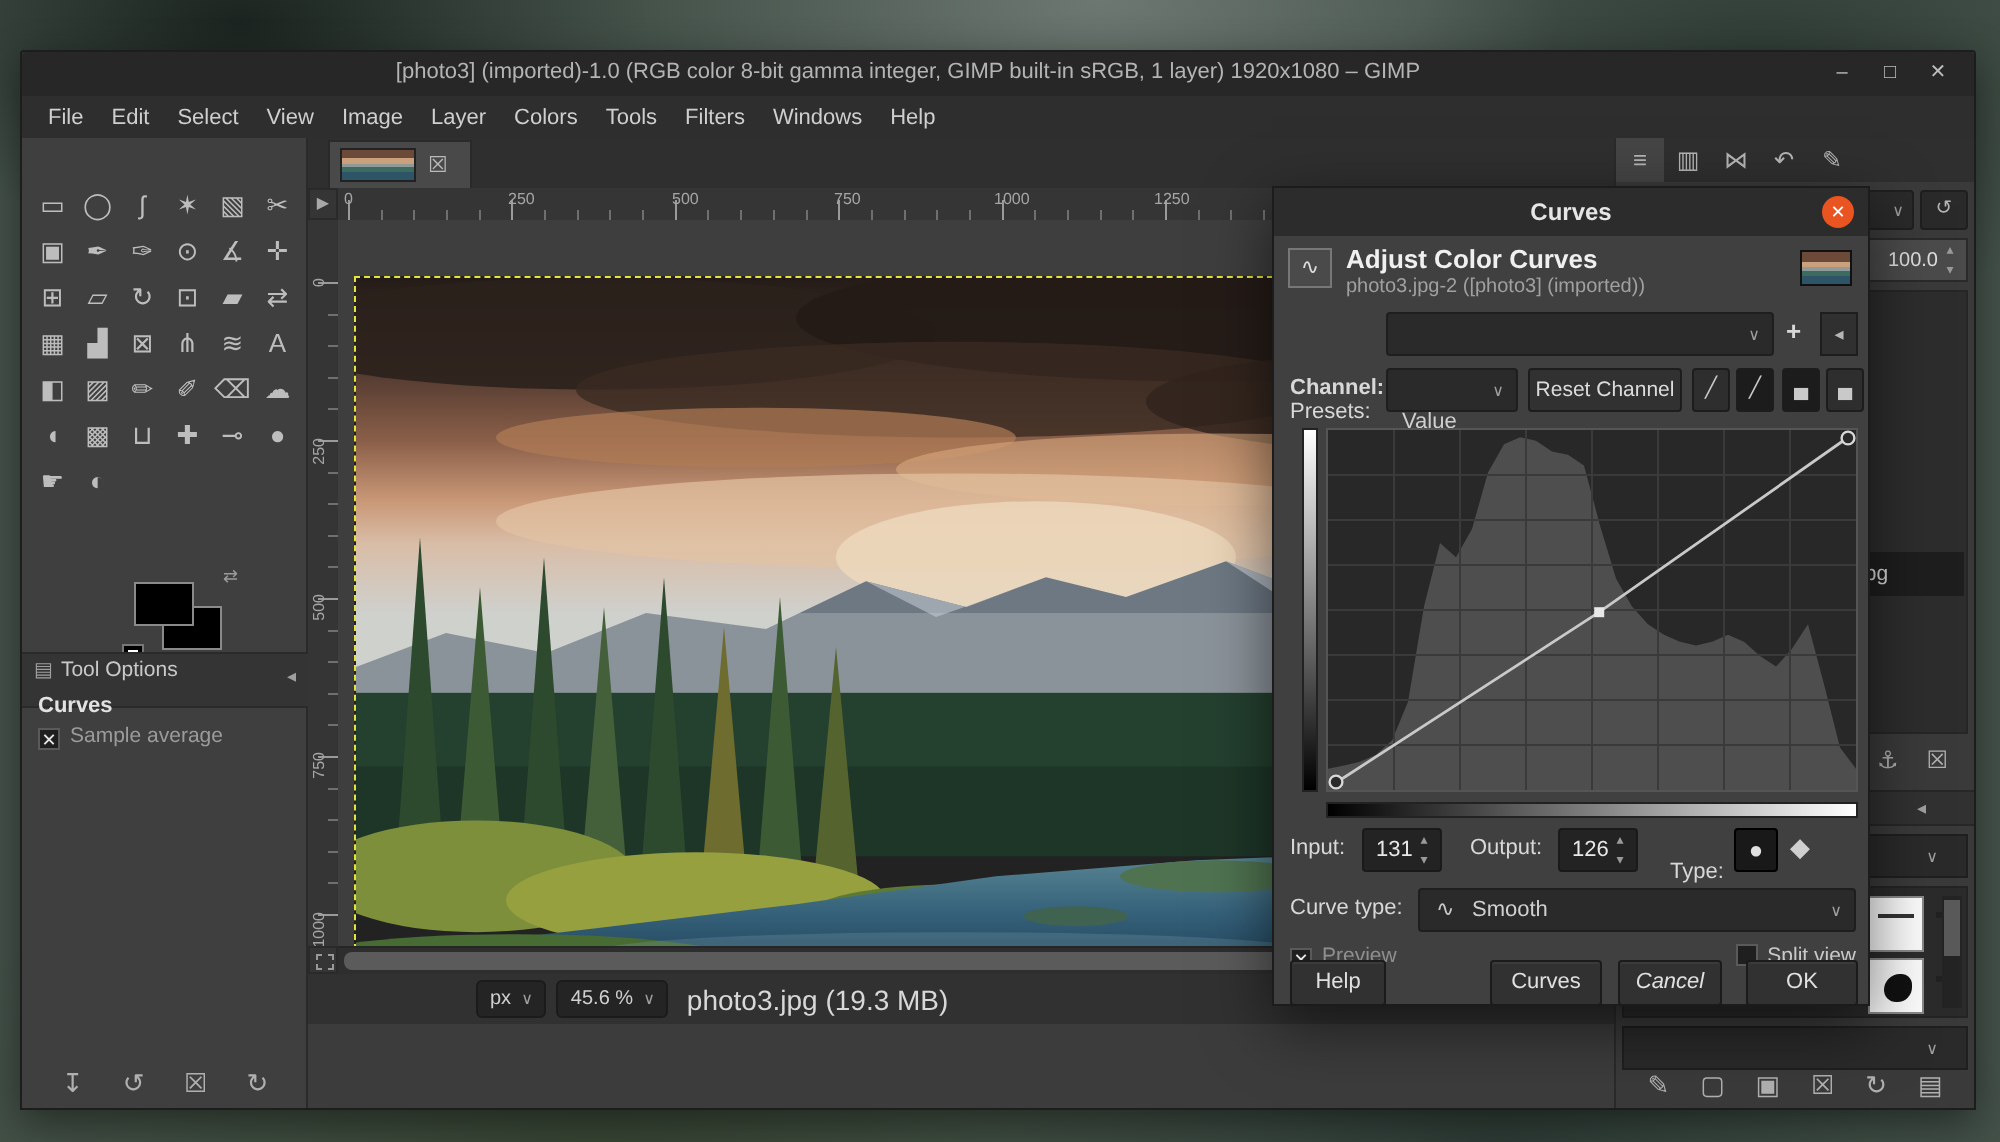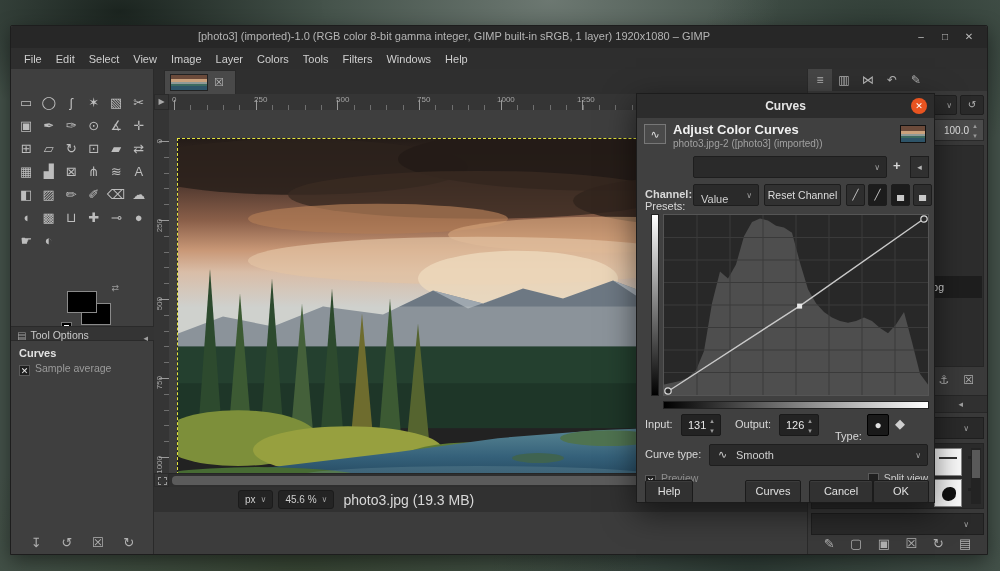--- a/index.html
+++ b/index.html
@@ -22,21 +22,21 @@
   .menu-item{color:#cfcfcf;font-size:11px;padding:2px 7px;cursor:default;}
   
   #toolbox{left:0;top:43px;width:143px;bottom:0;background:#3f3f3f;border-right:1px solid #2a2a2a;}
   #tools{left:4px;top:22px;width:136px;display:flex;flex-wrap:wrap;}
   .tool{width:22.5px;height:23px;color:#bdbdbd;font-size:13px;line-height:23px;text-align:center;}
   #colorarea{left:50px;top:218px;width:56px;height:44px;}
   .swatch{position:absolute;background:#000;border:1px solid #8a8a8a;width:30px;height:22px;}
   .swap-icon{position:absolute;right:-2px;top:-4px;color:#9a9a9a;font-size:9px;}
   .mini-swatch{position:absolute;left:-8px;bottom:-4px;width:11px;height:11px;background:#000;border:1px solid #777;}
   .mini-swatch:before{content:"";position:absolute;left:2px;top:2px;width:5px;height:5px;background:#fff;}
-  #to-header{left:0;top:257px;width:143px;height:15px;background:#343434;border-top:1px solid #2a2a2a;border-bottom:1px solid #2a2a2a;color:#c9c9c9;font-size:10.5px;line-height:16px;padding-left:6px;}
+  #to-header{left:0;top:257px;width:143px;height:28px;background:#343434;border-top:1px solid #2a2a2a;border-bottom:1px solid #2a2a2a;color:#c9c9c9;font-size:10.5px;line-height:16px;padding-left:6px;}
   #to-header .hicon{color:#9f9f9f;margin-right:4px;font-size:10px;}
   #to-title{left:8px;top:278px;font-size:11px;color:#e2e2e2;font-weight:bold;}
   #sample-row{left:8px;top:293px;font-size:10.5px;color:#9b9b9b;}
   .cb{display:inline-block;width:11px;height:11px;background:#1f1f1f;border:1px solid #5a5a5a;color:#e8e8e8;font-size:9px;line-height:10px;text-align:center;vertical-align:-2px;margin-right:5px;}
   #radius{left:8px;top:310px;width:128px;height:24px;background:#2a2a2a;border:1px solid #585858;border-radius:3px;color:#d6d6d6;font-size:10.5px;}
   #radius .lab{position:absolute;left:6px;top:5px;}
   #radius .val{position:absolute;right:18px;top:5px;}
   .spincol{position:absolute;right:2px;top:1px;width:12px;height:20px;color:#9a9a9a;font-size:7px;line-height:10px;text-align:center;}
   #to-footer{left:0;bottom:4px;width:143px;display:flex;justify-content:space-around;padding:0 10px;}
   .ficon{color:#b0b0b0;font-size:13px;}
@@ -108,21 +108,21 @@
   #dlg-heading{left:36px;top:28px;font-size:13px;font-weight:bold;color:#f0f0f0;}
   #dlg-sub{left:36px;top:44px;font-size:10px;color:#a0a0a0;}
   #dlg-thumb{right:8px;top:31px;width:26px;height:18px;border:1px solid #111;background:linear-gradient(180deg,#6b4a3a 0 30%,#caa17c 30% 48%,#8f9a98 48% 60%,#3e6b60 60% 76%,#2e5468 76% 100%);}
   .dlab{font-size:11px;color:#d8d8d8;}
   .drop{background:#2a2a2a;border:1px solid #1e1e1e;border-radius:2px;color:#d0d0d0;font-size:11px;}
   .drop .chev{position:absolute;right:6px;top:6px;}
   #presets-drop{left:56px;top:62px;width:194px;height:22px;}
   #preset-add{left:256px;top:64px;color:#d8d8d8;font-size:13px;font-weight:bold;}
   #preset-menu{left:273px;top:62px;width:19px;height:22px;background:#303030;border:1px solid #1e1e1e;color:#b5b5b5;font-size:9px;text-align:center;line-height:20px;}
   #channel-drop{left:56px;top:90px;width:66px;height:22px;}
-  #channel-drop .cv{position:absolute;left:7px;top:8px;}
+  #channel-drop .cv{position:absolute;left:7px;top:20px;}
   #reset-channel{left:127px;top:90px;width:77px;height:22px;background:#313131;border:1px solid #1d1d1d;border-radius:2px;color:#dcdcdc;font-size:10.5px;text-align:center;line-height:20px;}
   .mini-btn{position:absolute;top:90px;width:19px;height:22px;border:1px solid #1d1d1d;border-radius:2px;color:#c9c9c9;font-size:10px;text-align:center;line-height:20px;}
   #grad-v{left:14px;top:120px;width:8px;height:182px;background:linear-gradient(180deg,#fff,#000);border:1px solid #222;}
   #curvebox{left:26px;top:120px;width:266px;height:182px;background:#282828;border:1px solid #555;}
   #grad-h{left:26px;top:307px;width:266px;height:8px;background:linear-gradient(90deg,#000,#fff);border:1px solid #222;}
   #io-row{left:0;top:320px;width:100%;height:24px;}
   .spinbox{position:absolute;width:40px;height:22px;background:#232323;border:1px solid #1a1a1a;border-radius:2px;color:#e8e8e8;font-size:11px;}
   .spinbox .num{position:absolute;left:6px;top:4px;}
   #type-circle{left:230px;top:0px;width:22px;height:22px;background:#191919;border:1px solid #000;border-radius:2px;color:#e0e0e0;font-size:12px;text-align:center;line-height:20px;}
   #type-diamond{left:258px;top:2px;color:#cfcfcf;font-size:13px;}
@@ -459,16 +459,16 @@
       <span class="chev">∨</span>
     </div>
 
     <div class="abs" id="preview-row">
       <span class="cb">✕</span><span class="pv">Preview</span>
       <span class="abs" id="split"><span class="cb" style="color:transparent;"></span><span>Split view</span></span>
     </div>
 
     <div class="abs dbtn" style="left:8px;width:48px;">Help</div>
     <div class="abs dbtn" style="left:108px;width:56px;">Curves</div>
-    <div class="abs dbtn" style="left:172px;width:64px;">Cancel</div>
+    <div class="abs dbtn" style="left:172px;width:52px;font-style:italic;">Cancel</div>
     <div class="abs dbtn" style="left:236px;width:56px;">OK</div>
   </div>
 </div>
 
 </body></html>

